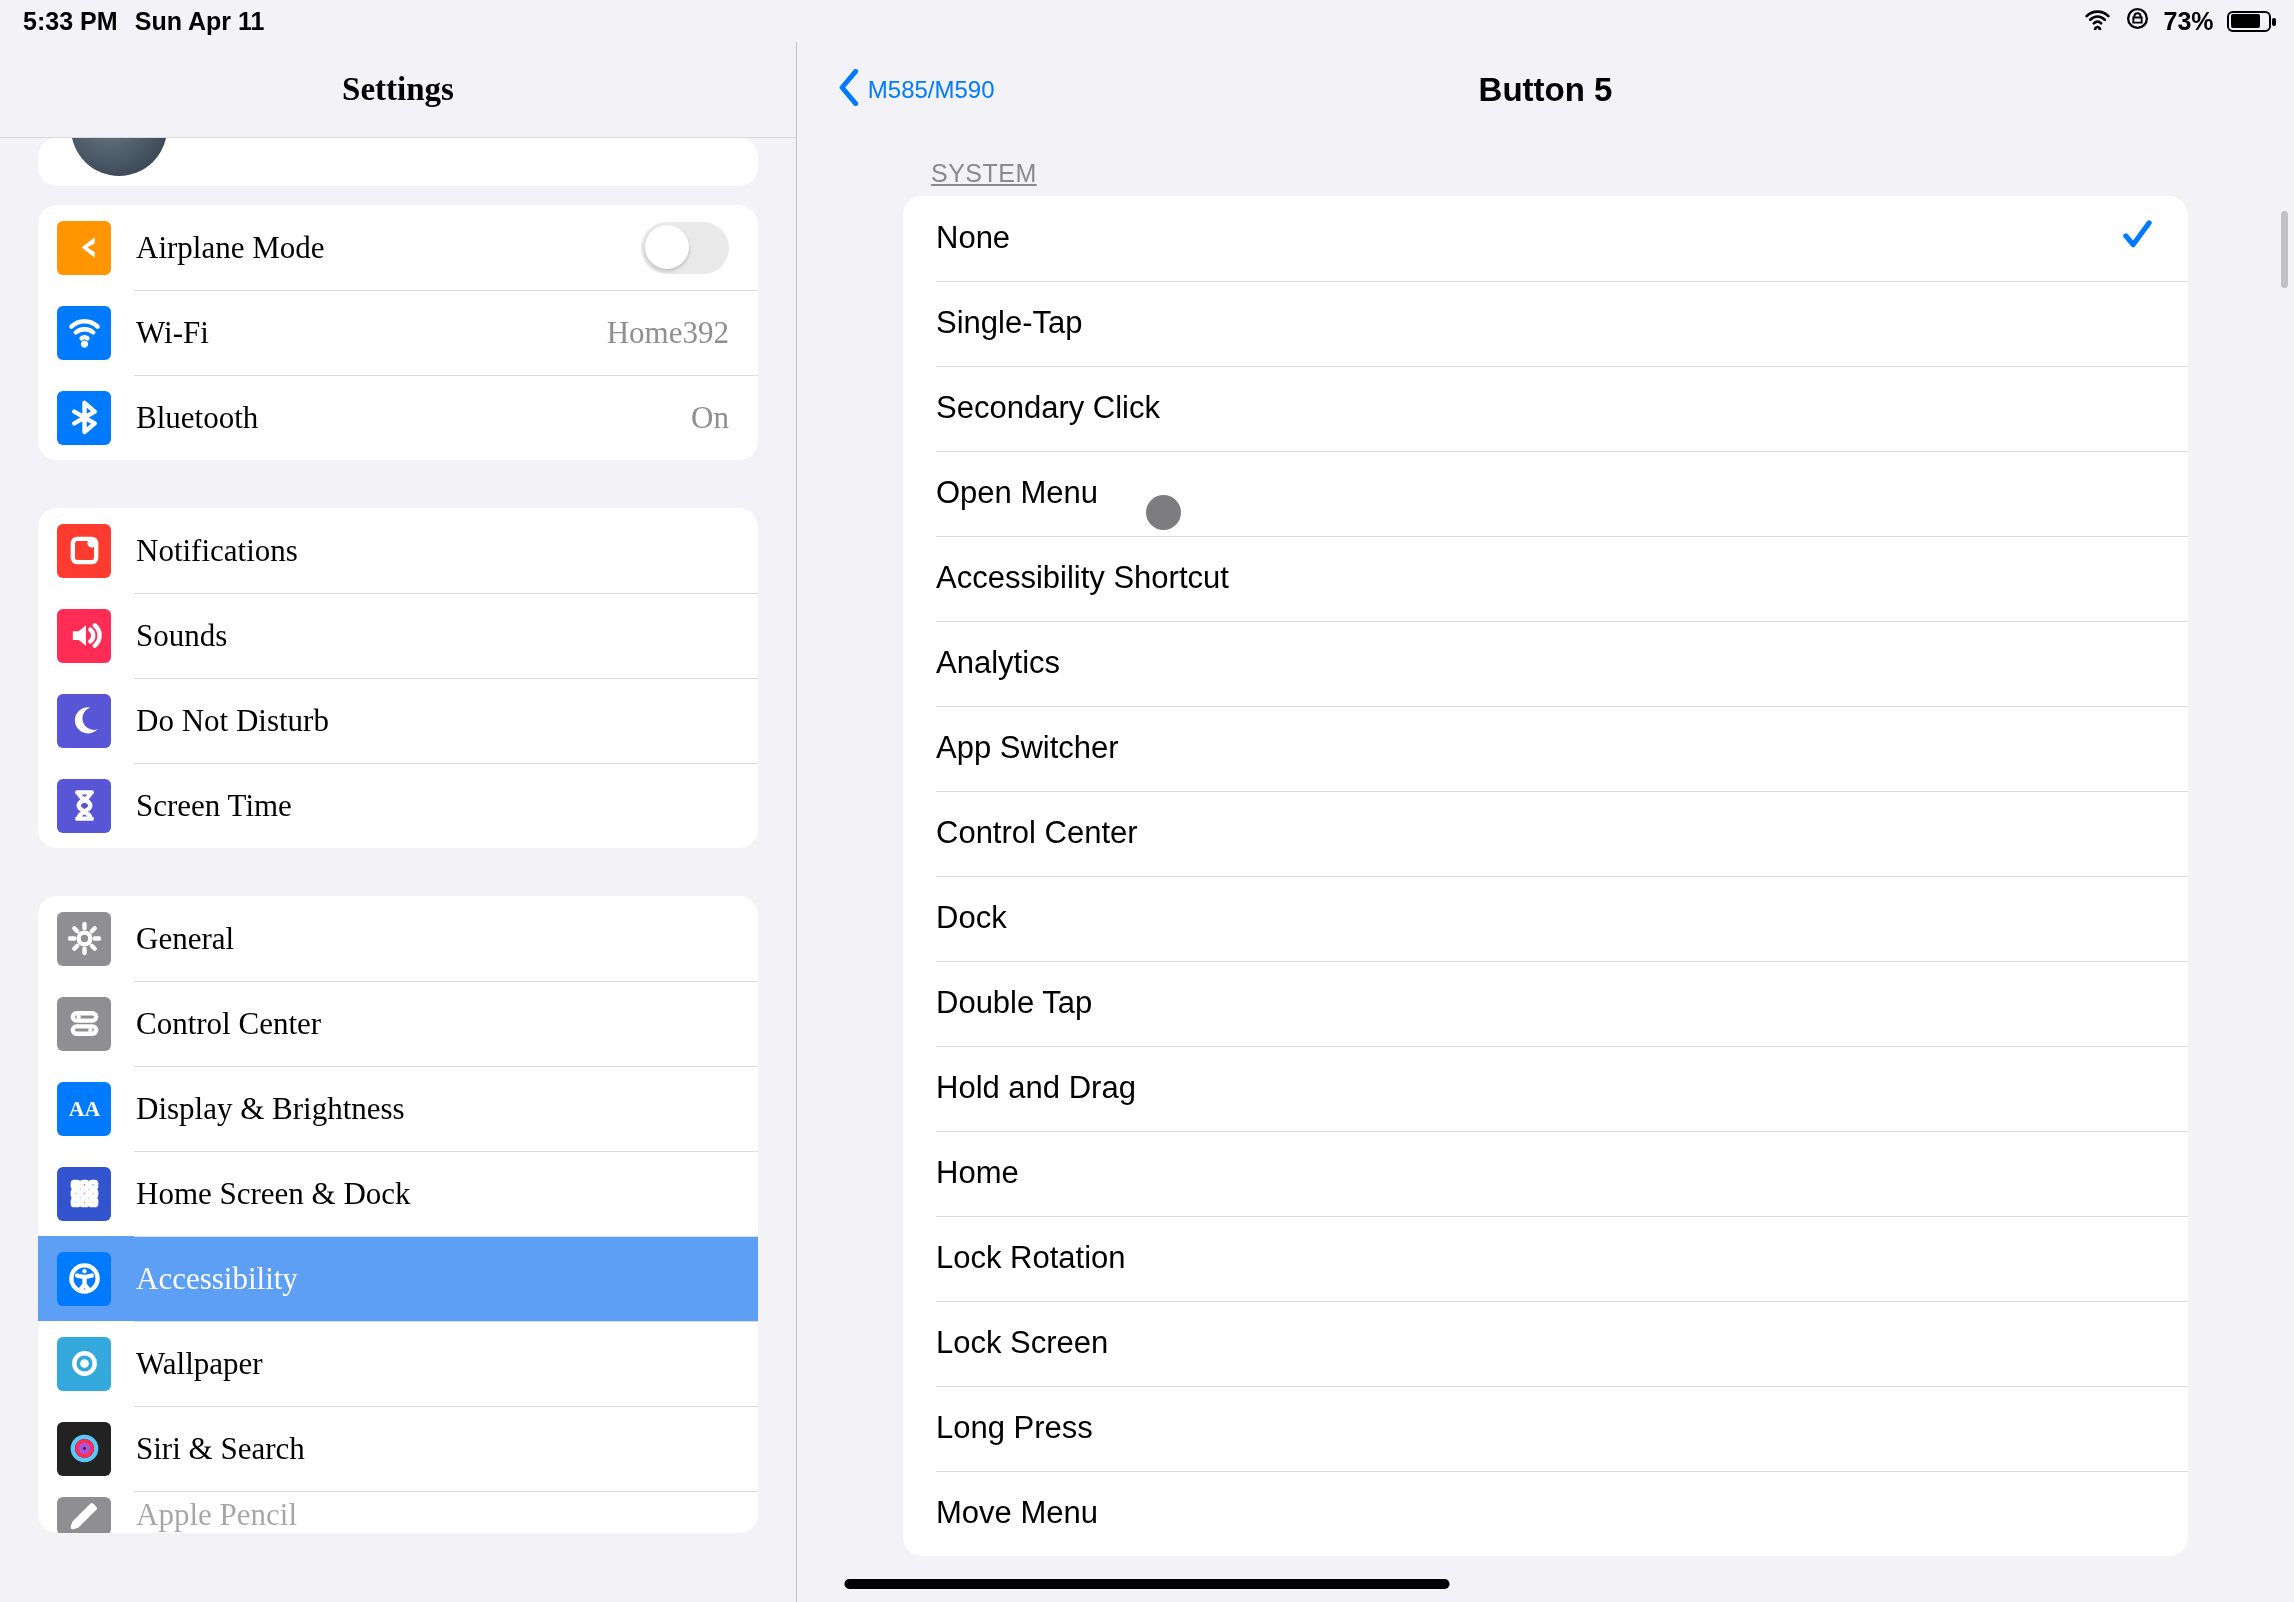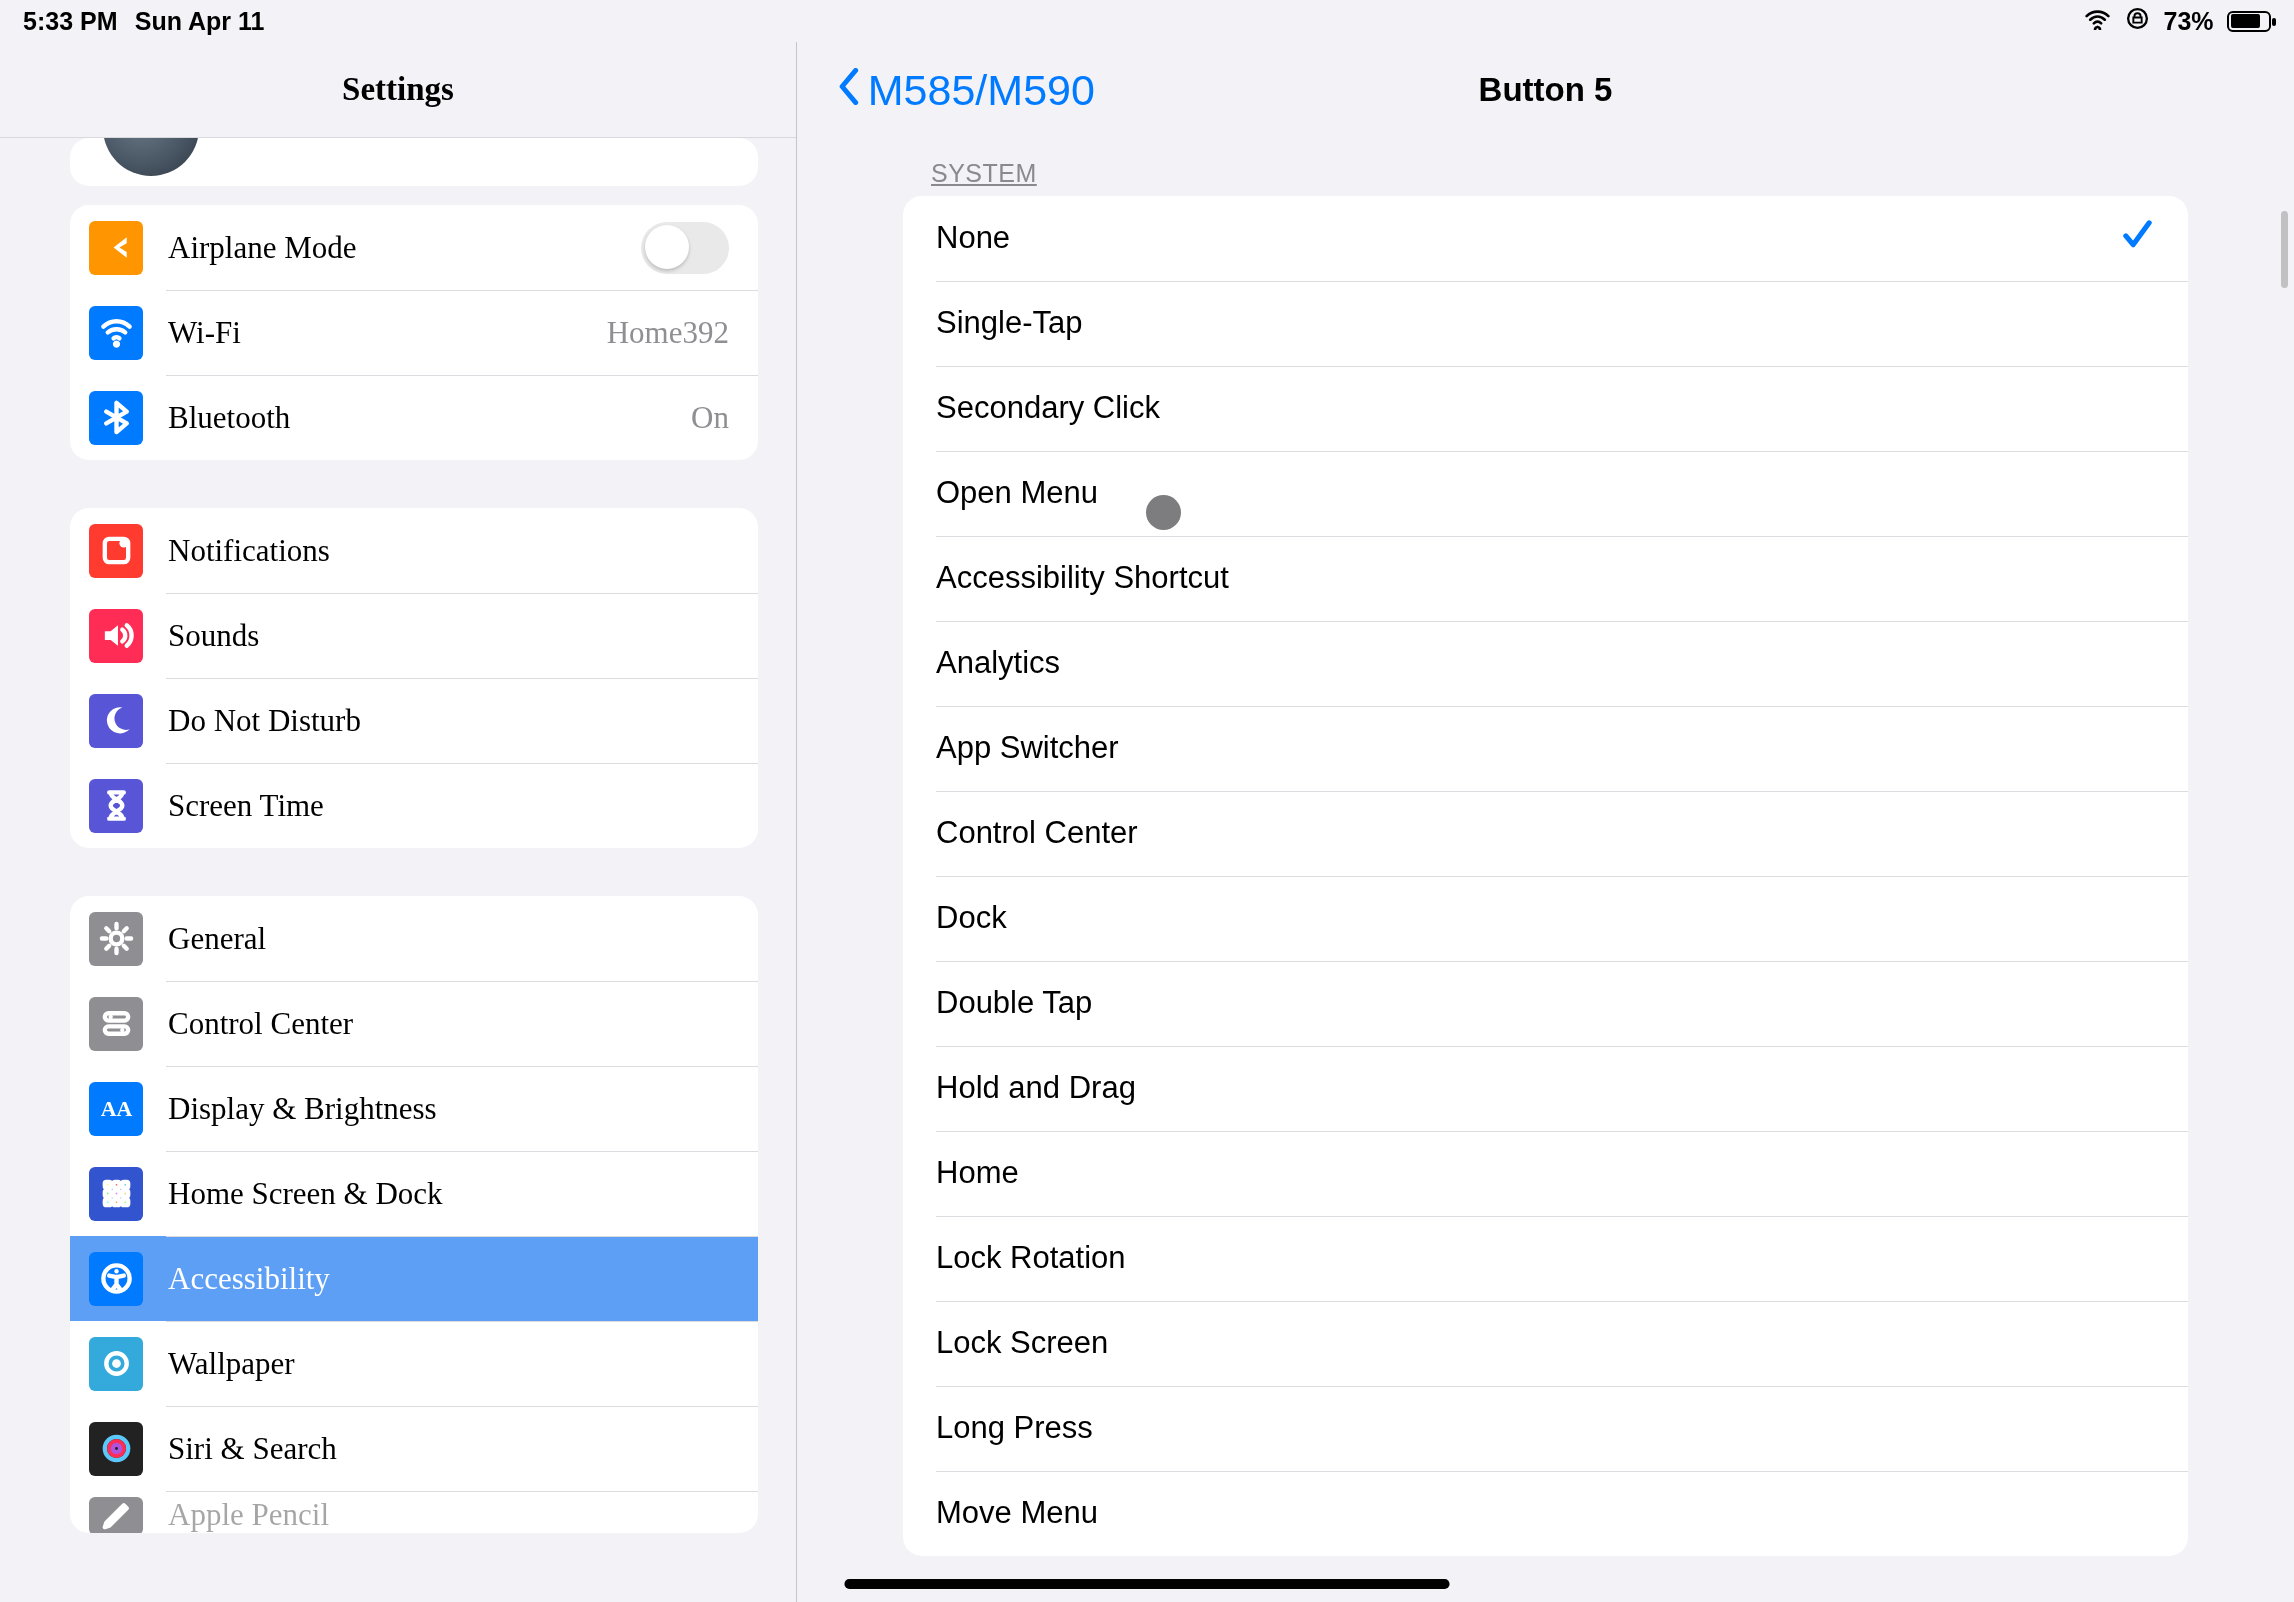--- a/index.html
+++ b/index.html
@@ -12,38 +12,38 @@
   .status-date { font-weight: 600; font-size: 25px; }
   .status-right { margin-left: auto; display: flex; align-items: center; gap: 13.4px; }
   .battery-box { width: 44px; height: 21px; border: 2.4px solid #000; border-radius: 5.8px; position: relative; }
   .battery-box::after { content:""; position:absolute; right:-6.7px; top:5.8px; width:3.8px; height:7.7px; background:#000; border-radius:1.9px; }
   .battery-fill { position:absolute; left:1.9px; top:1.9px; bottom:1.9px; width:72%; background:#000; border-radius:1.9px; }
   .main { flex:1; display:flex; }
   
   .sidebar { width: 797px; height: 100%; border-right: 1px solid #c6c6c8; display:flex; flex-direction:column; background:#f2f2f7;font-family:Liberation Serif, serif; }
   .sidebar-title-wrap { height: 96px; display:flex; align-items:center; justify-content:center; background:#f2f2f7; border-bottom:1px solid #d9d9dd; }
   .sidebar-title { font-size: 33px; font-weight: 700; }
-  .sidebar-scroll { flex:1; overflow:hidden;margin-left:32px; }
+  .sidebar-scroll { flex:1; overflow:hidden; }
   .group { margin: 19px 38px 48px 38px; background:#fff; border-radius: 19px; overflow:hidden; }
   .row { display:flex; align-items:center; height:85px; padding: 0 29px 0 19px; position:relative; }
   .row + .row::before { content:""; position:absolute; left:96px; right:0; top:0; height:1px; background:#dcdce0; }
   .row.selected { background:#5e9ff6; }
   .row.selected .row-label { color:#fff; }
   .icon-box { width:54px; height:54px; border-radius:6px; flex:0 0 54px; margin-right: 25px; display:flex; align-items:center; justify-content:center; color:#fff; font-size:29px; }
   .row-label { font-size: 31px; color:#000; flex:1; }
   .row-value { font-size: 31px; color:#8e8e93; }
   .toggle { width: 88px; height: 52px; background:#e9e9ea; border-radius: 26px; position:relative; }
   .toggle-knob { position:absolute; left:3.8px; top:3.8px; width:44px; height:44px; background:#fff; border-radius:50%; box-shadow:0 1.9px 3.8px rgba(0,0,0,.2); }
   
   .profile-stub { margin: 0 38px 19px 38px; background:#fff; border-radius:19px; height:48px; position:relative; overflow:visible; }
   .avatar-half { position:absolute; left:33px; top:-58px; width:96px; height:96px; border-radius:50%; background: radial-gradient(circle at 40% 40%, #6d7b8b, #2d3944); }
   
   .detail { flex:1; height:100%; background:#f2f2f7; display:flex; flex-direction:column; }
   .nav-bar { height: 96px; display:flex; align-items:center; position:relative; padding: 0 38px; }
-  .back { display:flex; align-items:center; color:#007aff; font-size:43px; gap:3.8px; }
+  .back { display:flex; align-items:center; color:#007aff; font-size:24px; gap:3.8px; }
   .chevron-left svg { width:29px; height:37px; }
   .nav-title { position:absolute; left:0; right:0; text-align:center; font-size:33px; font-weight:600; pointer-events:none; }
   .section-header { font-size: 25px; color:#8a8a8e; margin: 21px 0 7.7px 134px; letter-spacing: 0.5px; text-decoration: underline; }
   .list { margin: 0 106px; background:#fff; border-radius:19px; overflow:hidden; }
   .list-row { height: 85px; display:flex; align-items:center; padding: 0 33px; position:relative; font-size:31px; }
   .list-row + .list-row::before { content:""; position:absolute; left:33px; right:0; top:0; height:1px; background:#dcdce0; }
   .check { color:#007aff; }
   .check svg { width:35px; height:35px; }
   .list-row .label { flex:1; }
   

